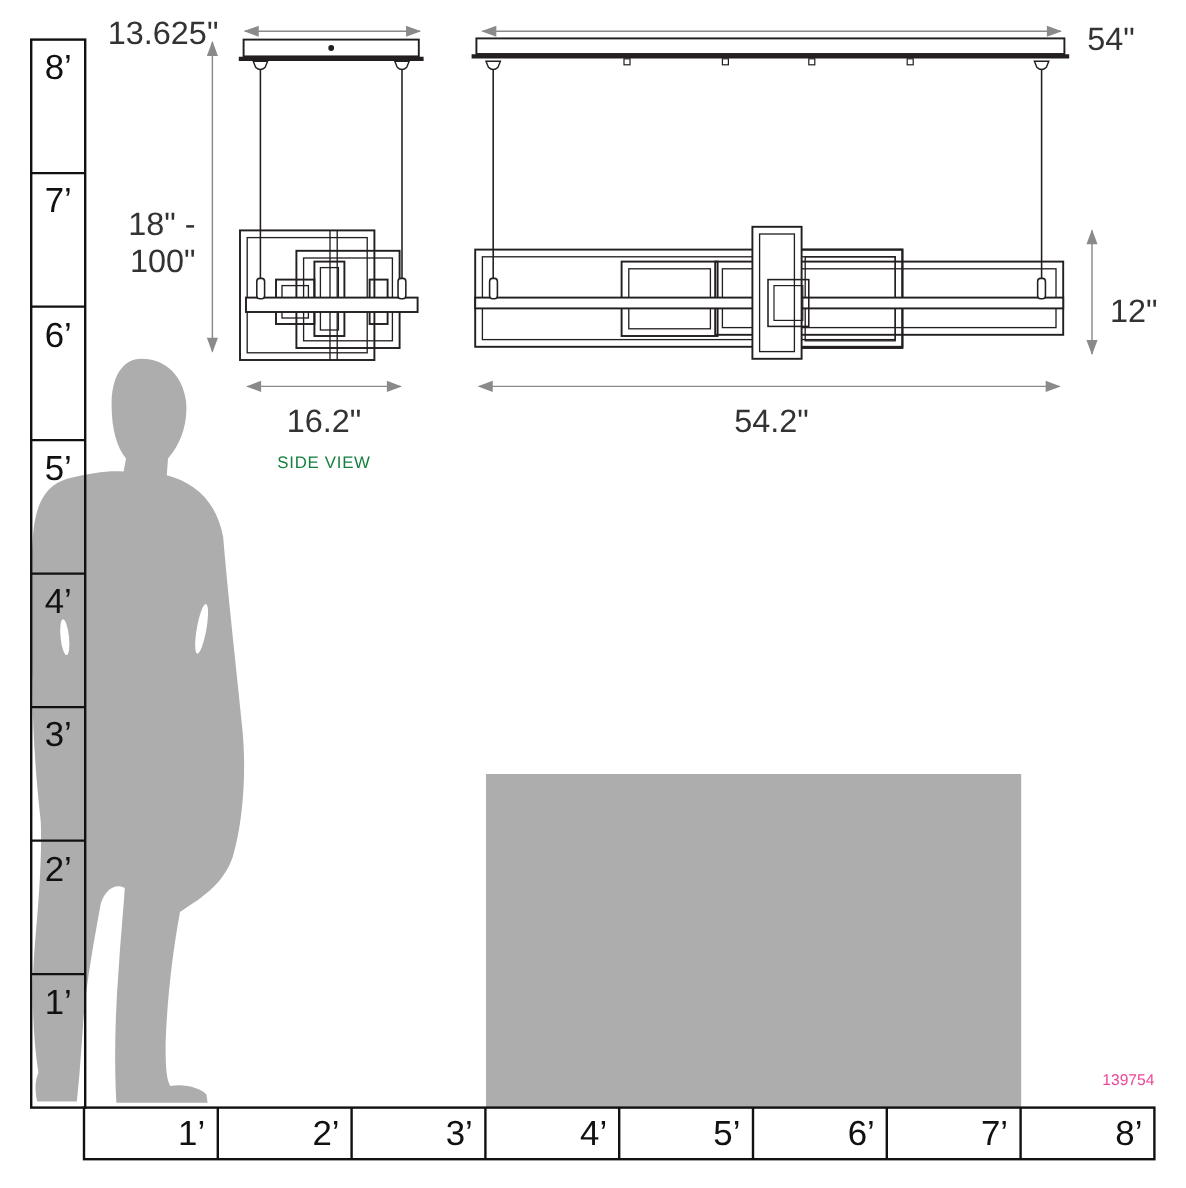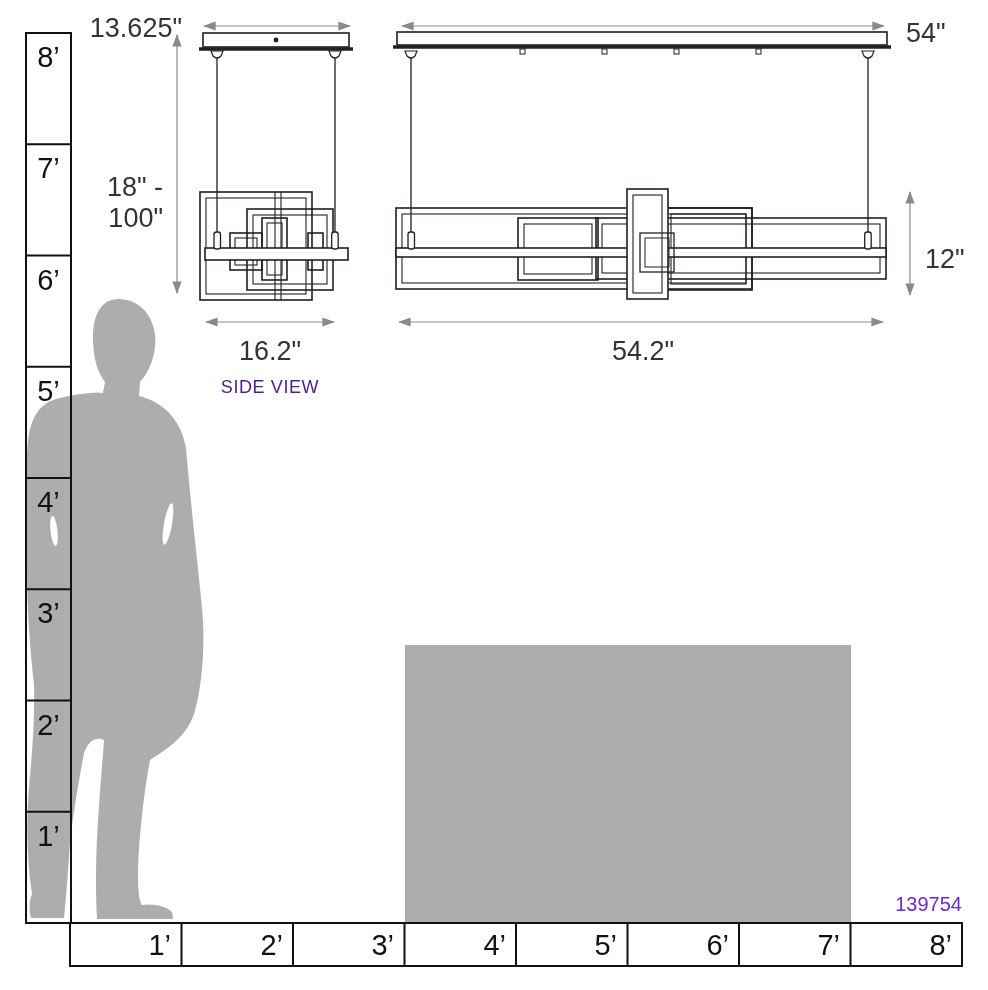--- a/index.html
+++ b/index.html
@@ -4,22 +4,22 @@
 <style>
   html,body{margin:0;padding:0;background:#fff;}
   #stage{
     position:relative;width:988px;height:990px;background:#ffffff;
     font-family:"Liberation Sans","DejaVu Sans",sans-serif;overflow:hidden;
   }
   #artwork{position:absolute;left:0;top:0;}
   .lbl{position:absolute;color:#333333;line-height:1.15;white-space:nowrap;}
   .dim{font-size:27px;}
   .range{text-align:right;line-height:31px;white-space:normal;}
-  .small-caps{font-size:18px;letter-spacing:0.6px;color:#4c1d95;}
-  .model{font-size:20px;color:#6d28d9;}
+  .small-caps{font-size:14px;letter-spacing:0.6px;color:#15803d;}
+  .model{font-size:13px;color:#ec4899;}
   .center{text-align:center;}
   .right{text-align:right;}
   .ruler-num{position:absolute;font-size:29px;color:#111111;}
   .ruler-num.vcell{left:26px;width:45px;text-align:center;}
   .ruler-num.hcell{top:924px;height:42px;line-height:42px;width:111px;text-align:right;padding-right:10px;box-sizing:border-box;}
 </style>
 </head>
 <body>
 
 <div id="stage">

